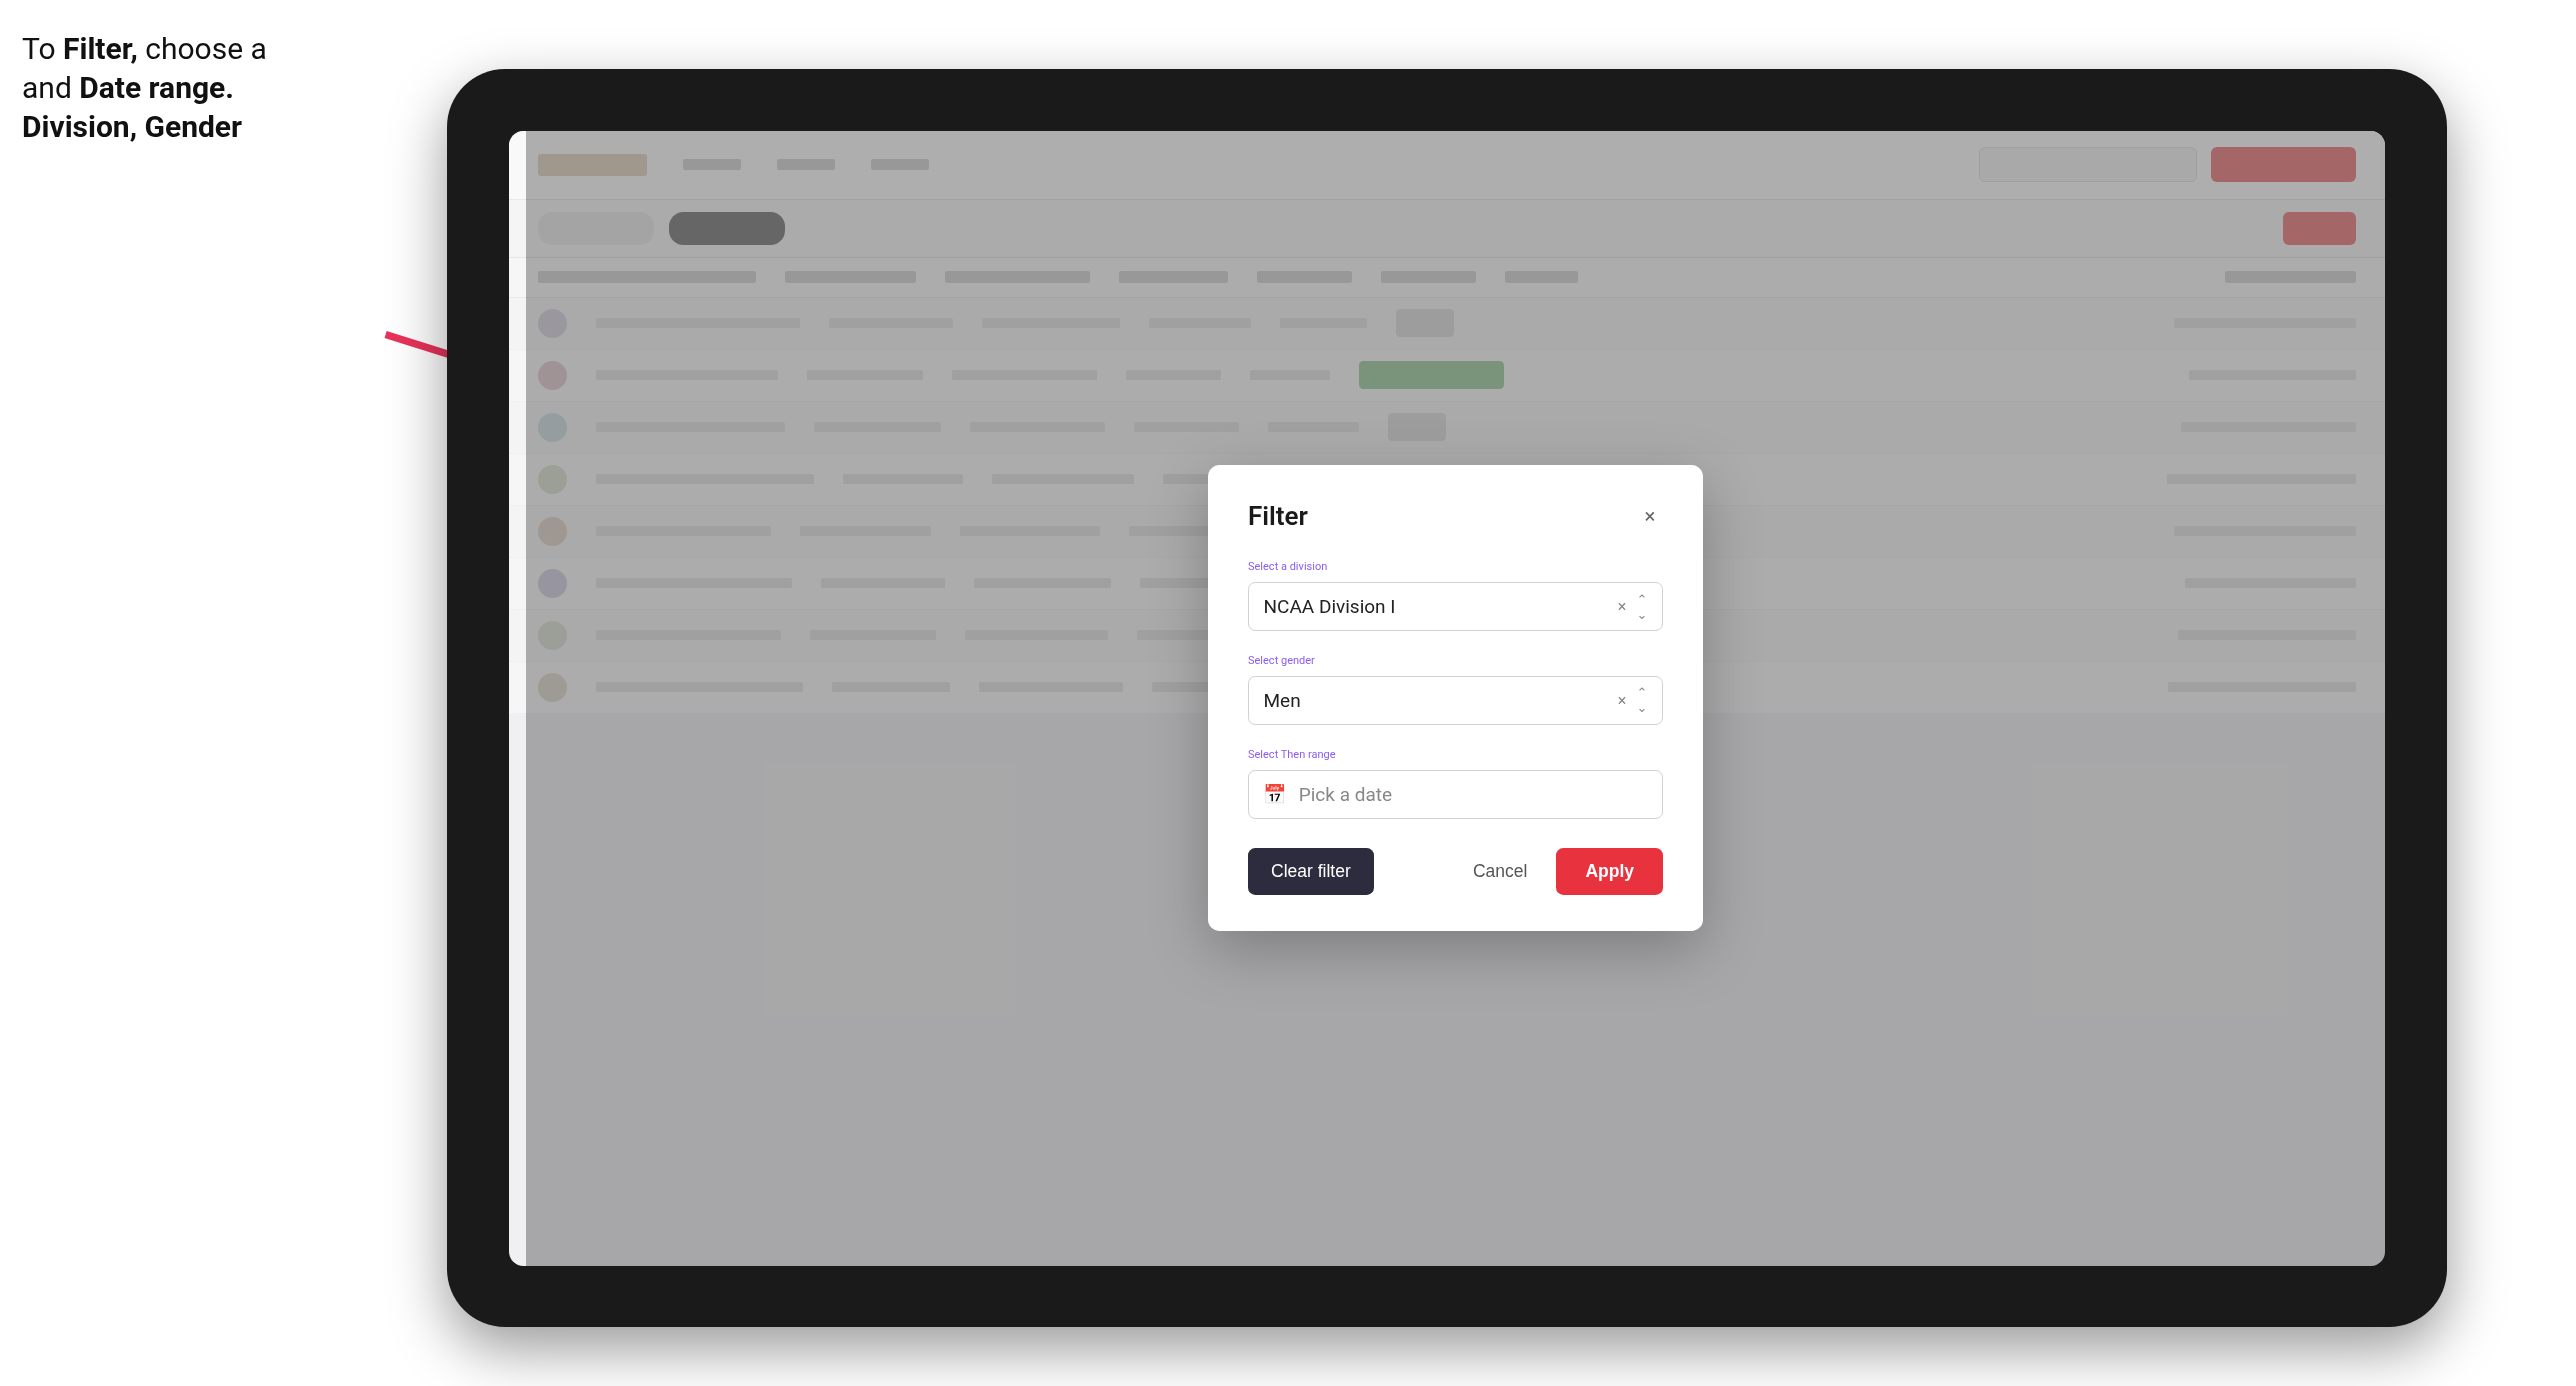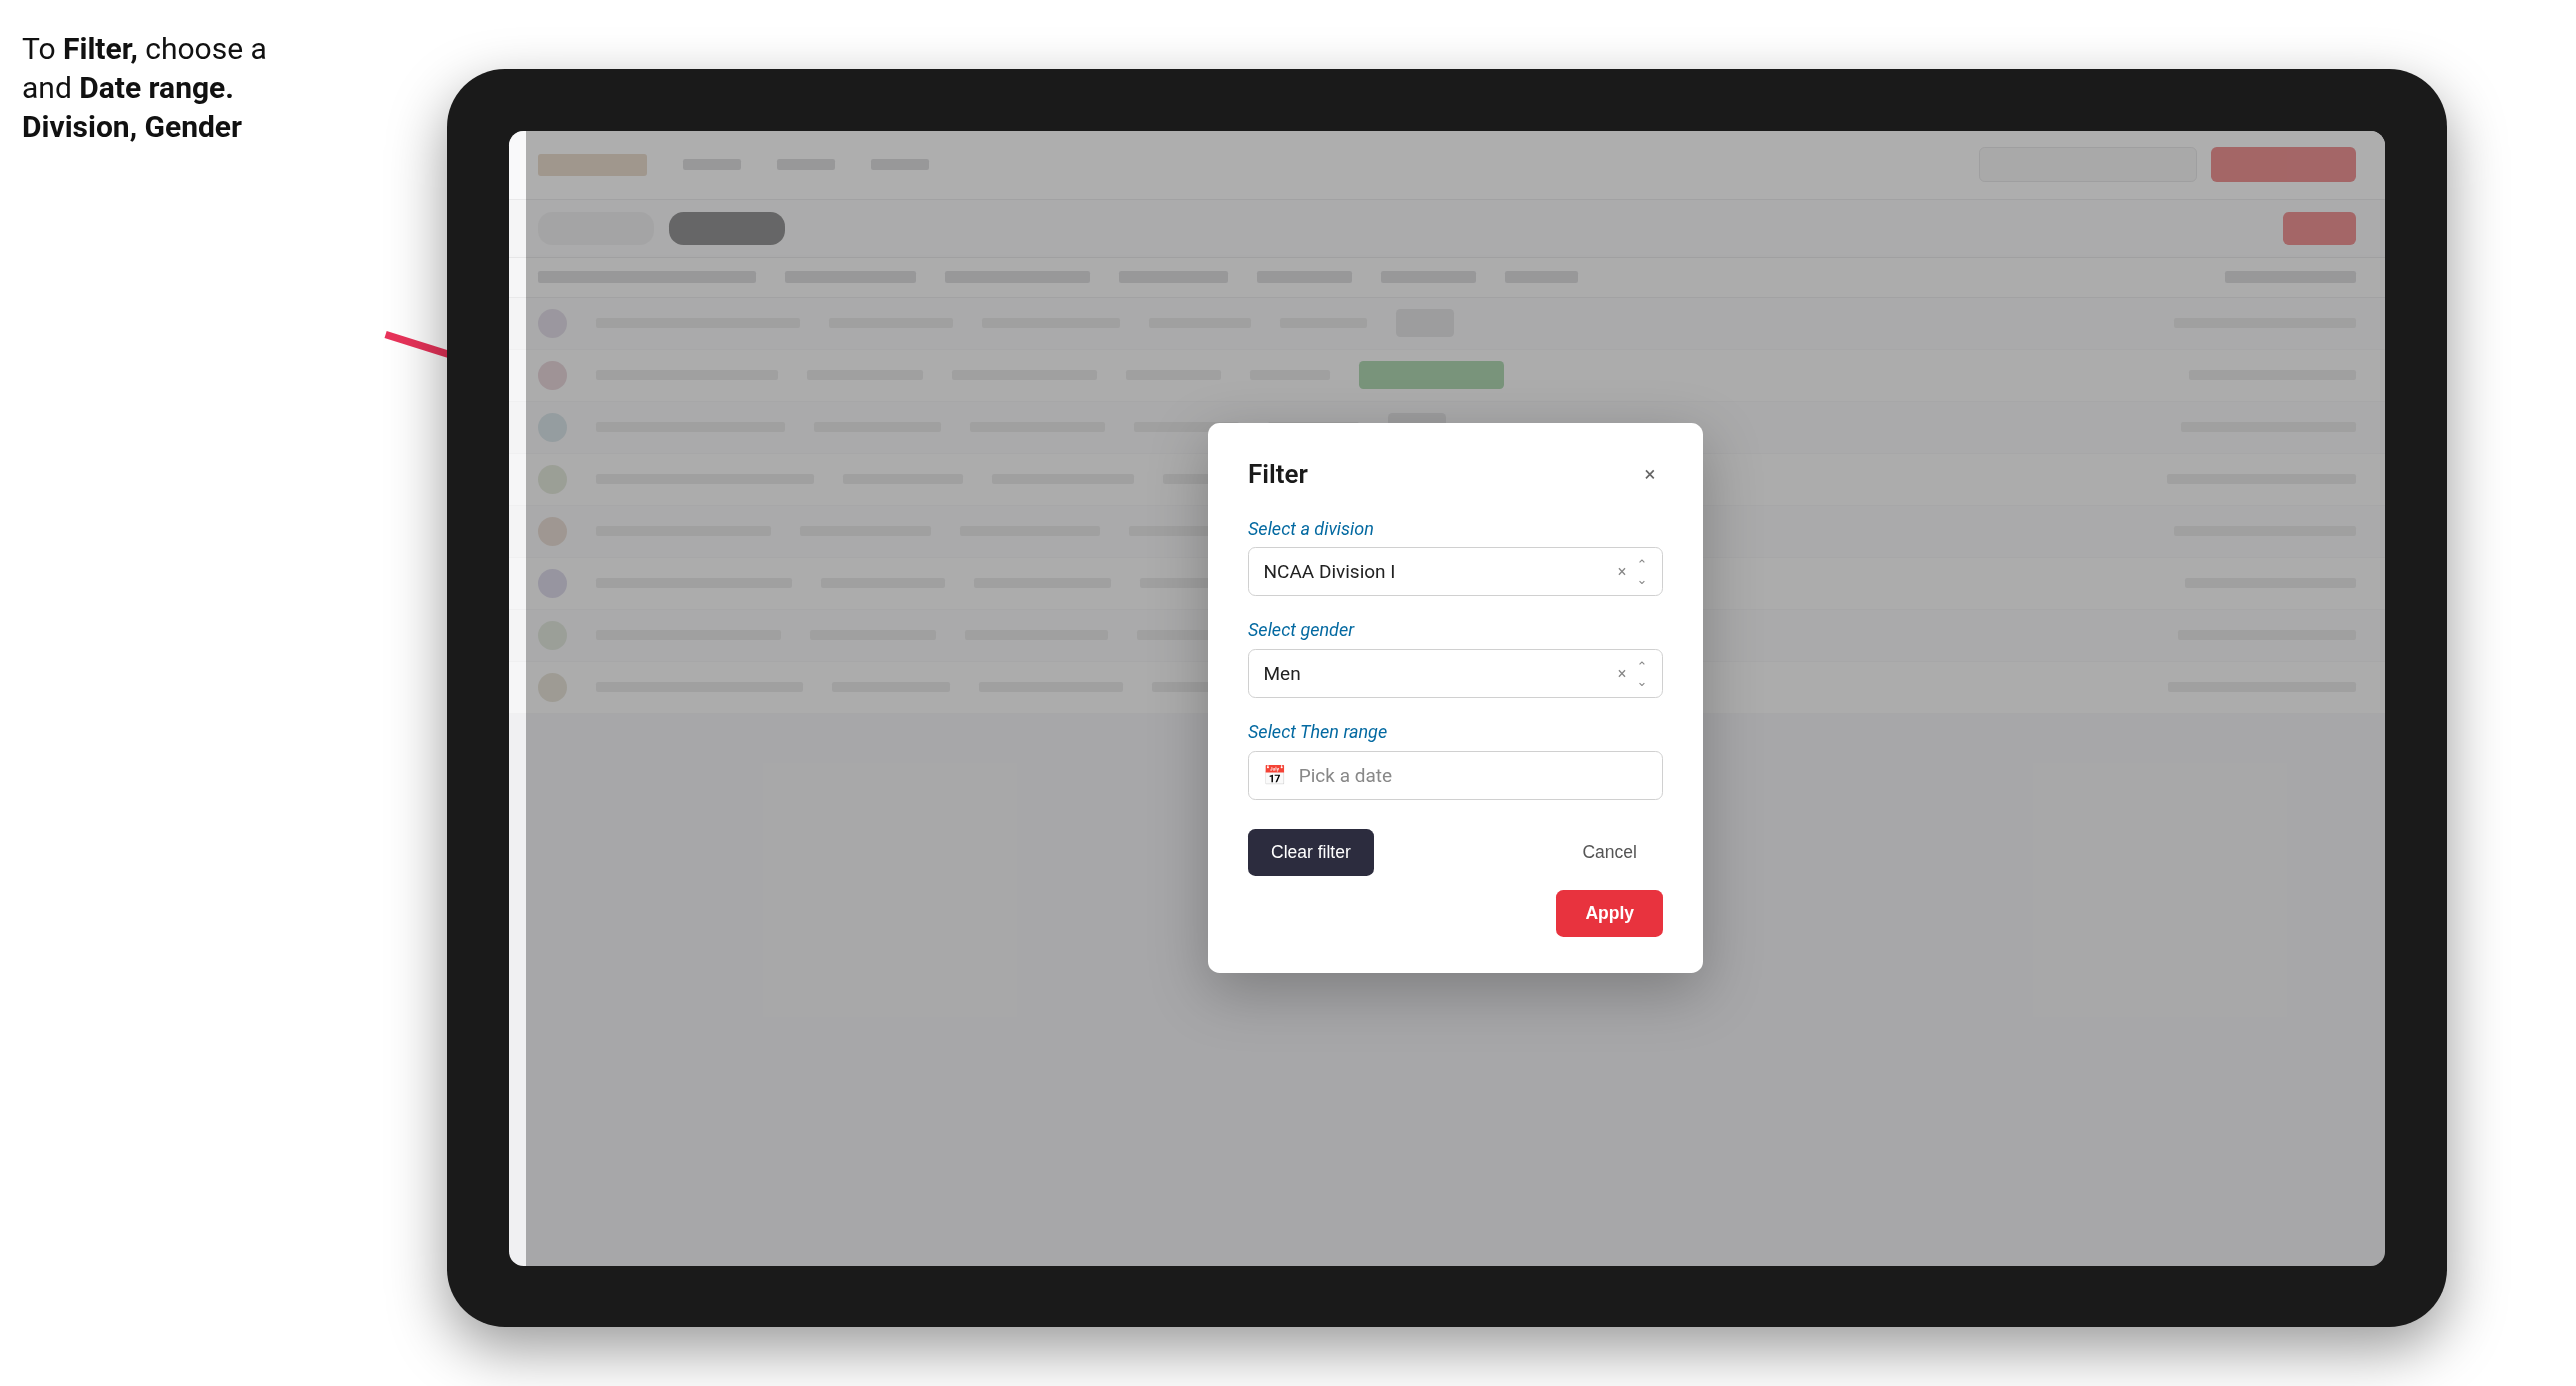--- a/index.html
+++ b/index.html
@@ -260,25 +260,24 @@
       font-size: 20.4px;
       border-radius: 50%;
     }
 
     
     .form-group {
       margin-bottom: 23px;
     }
 
     .form-label {
-      font-size: 18px;
-      color: #0369a1;
+      font-size: 11px;
+      color: #8b5cf6;
       margin-bottom: 8.7px;
       display: block;
-      font-style: italic;
     }
 
     .form-select {
       width: 100%;
       height: 49px;
       border: 1.1px solid #d0d0d0;
       border-radius: 7.3px;
       padding: 0 14.5px;
       font-size: 19px;
       color: #222;
@@ -348,21 +347,20 @@
       padding: 13px 23px;
       font-size: 17.5px;
       font-weight: 500;
       cursor: pointer;
     }
 
     .modal-footer-right {
       display: flex;
       gap: 14.5px;
       align-items: center;
-      flex-direction: column;
     }
 
     .btn-cancel {
       background: transparent;
       border: none;
       color: #555;
       font-size: 17.5px;
       cursor: pointer;
       padding: 13px 14.5px;
     }

